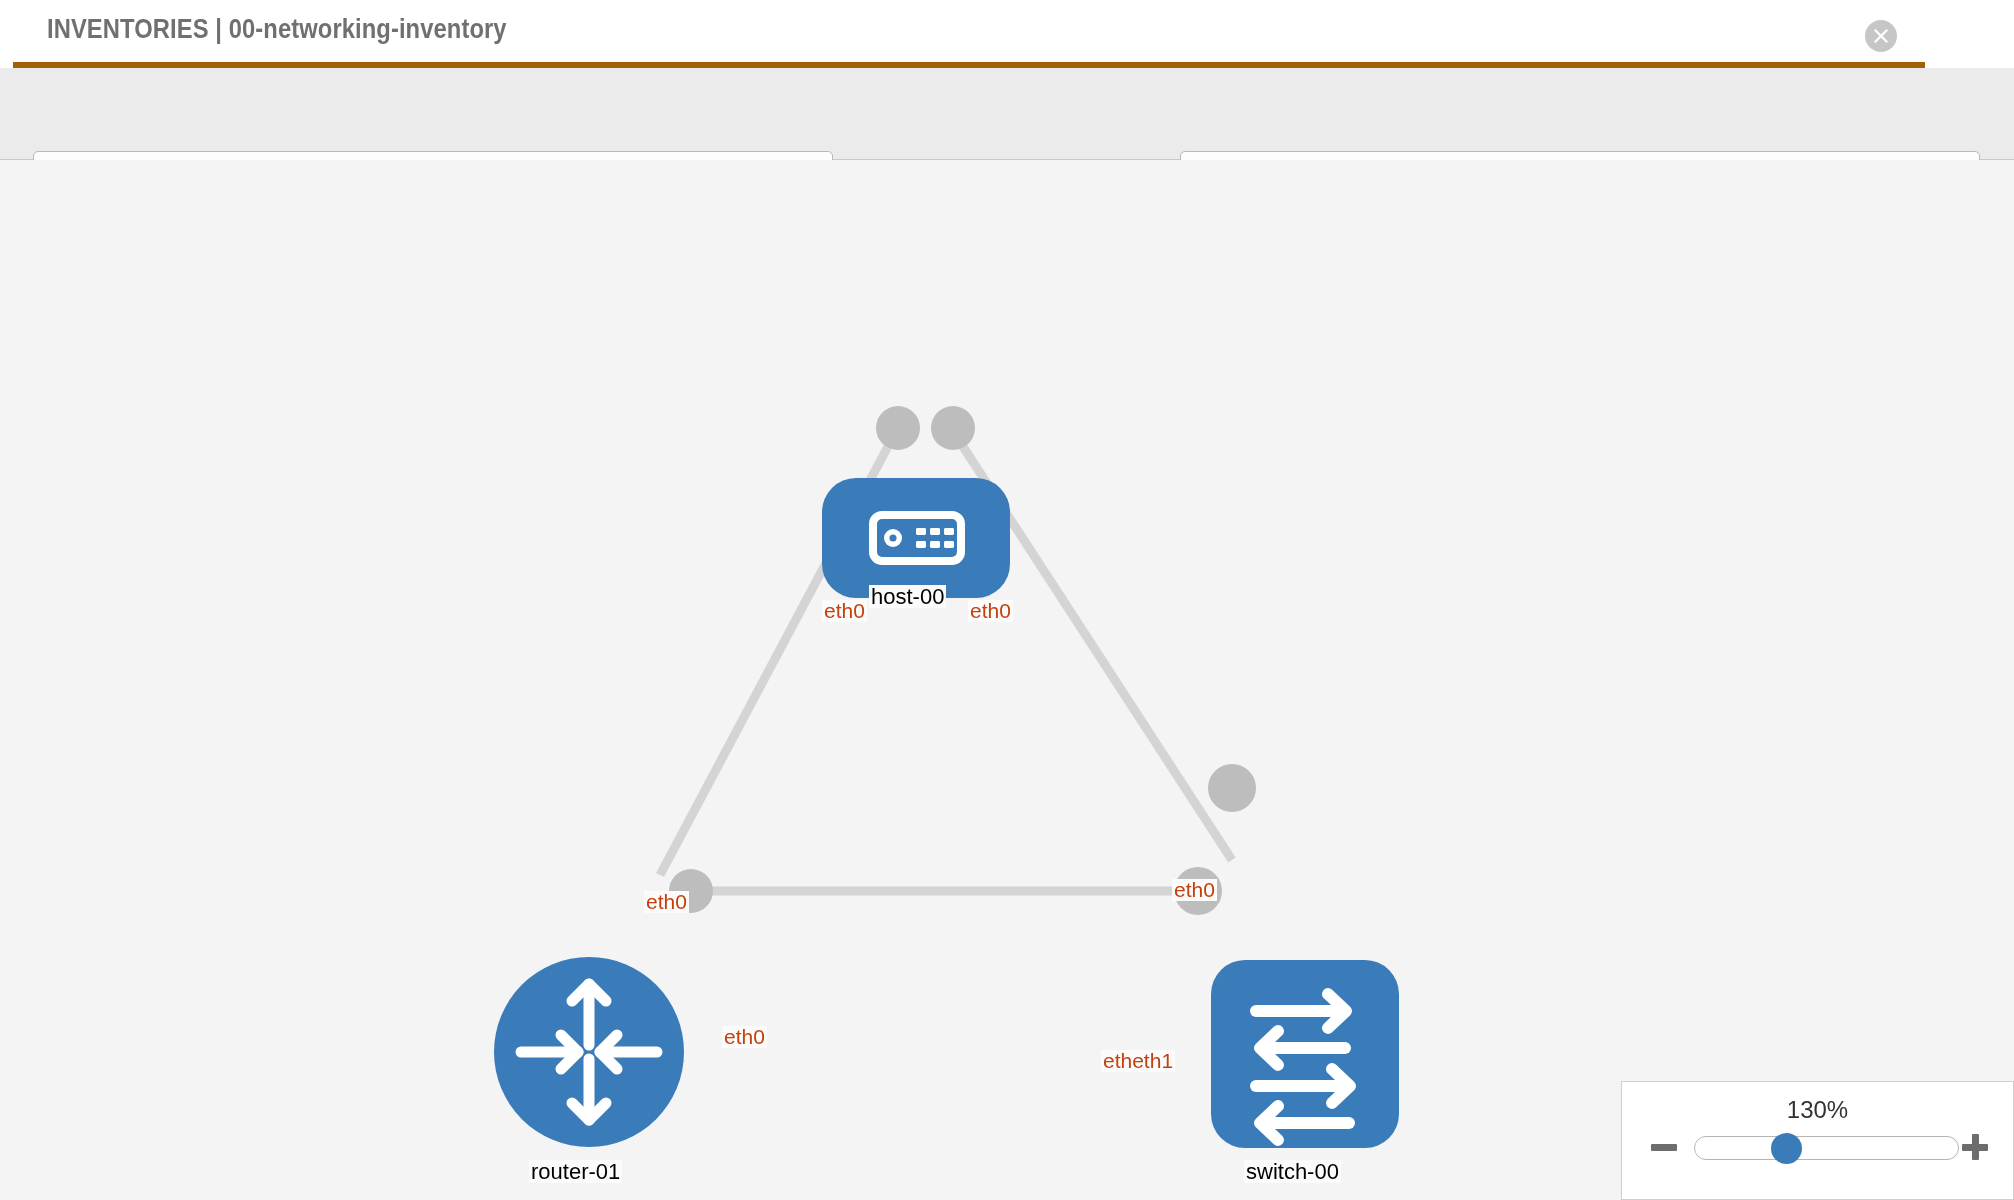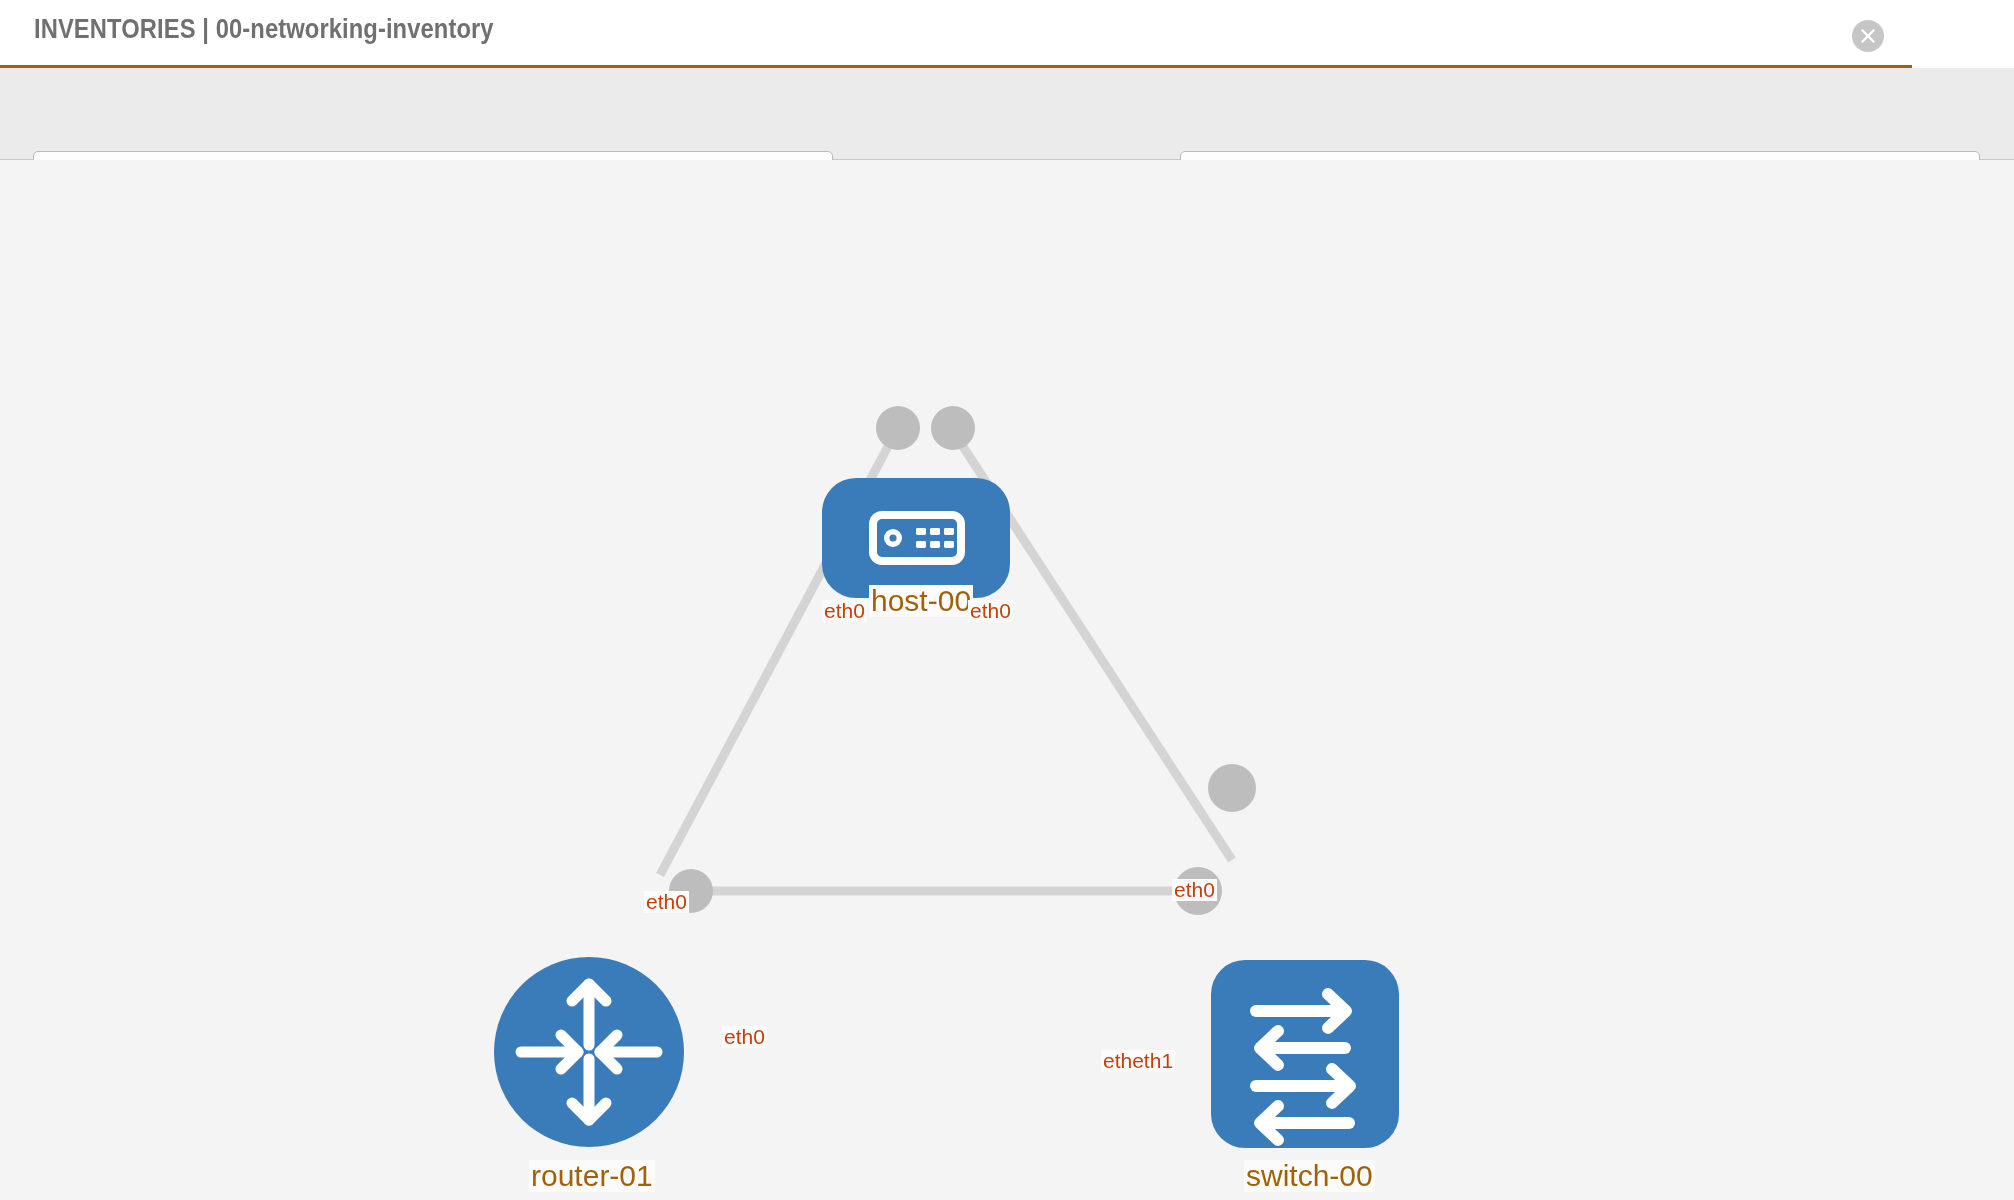--- a/index.html
+++ b/index.html
@@ -20,25 +20,25 @@
     position: relative;
     width: 2014px;
     height: 1200px;
     background: #ffffff;
     box-sizing: border-box;
   }
 
   
   .modal-header {
     position: absolute;
-    left: 0; top: 0;
+    left: 13px; top: 0;
     width: 1912px;
     height: 68px;
     background: #ffffff;
-    border-bottom: 3px solid #a16207;
+    border-bottom: 6px solid #a16207;
     box-sizing: border-box;
   }
   .modal-title {
     position: absolute;
     left: 34px;
     top: 14px;
     font-size: 27px;
     font-weight: bold;
     letter-spacing: 0.1px;
     color: #707070;
@@ -122,22 +122,22 @@
     width: 2014px;
     height: 1040px;
     background: #f4f4f4;
     overflow: hidden;
   }
   .canvas > svg { position: absolute; left: 0; top: 0; }
 
   
   .node-label {
     position: absolute;
-    font-size: 30px;
-    color: #a16207;
+    font-size: 22px;
+    color: #000000;
     background: #fbfbfb;
     white-space: nowrap;
     padding: 0 2px;
     line-height: 1.05;
   }
   .edge-label {
     position: absolute;
     font-size: 21px;
     color: #c2410c;
     background: #fbfbfb;
@@ -340,14 +340,29 @@
 
     <span class="node-label" style="left:529px; top:1000px;">router-01</span>
 
     <span class="edge-label" style="left:1172px; top:719px;">eth0</span>
 
     <span class="edge-label" style="left:1101px; top:866px;margin-top:24px;">etheth1</span>
 
     <span class="node-label" style="left:1244px; top:1000px;">switch-00</span>
   </div>
 
+  <div class="zoom-panel">
+    <div class="zoom-value">130%</div>
+
+    <div class="zoom-minus">
+      <i></i>
+    </div>
+
+    <div class="zoom-track"></div>
+    <div class="zoom-thumb"></div>
+
+    <div class="zoom-plus">
+      <i></i>
+      <i class="v"></i>
+    </div>
+  </div>
 
 </div>
 
 </body></html>

